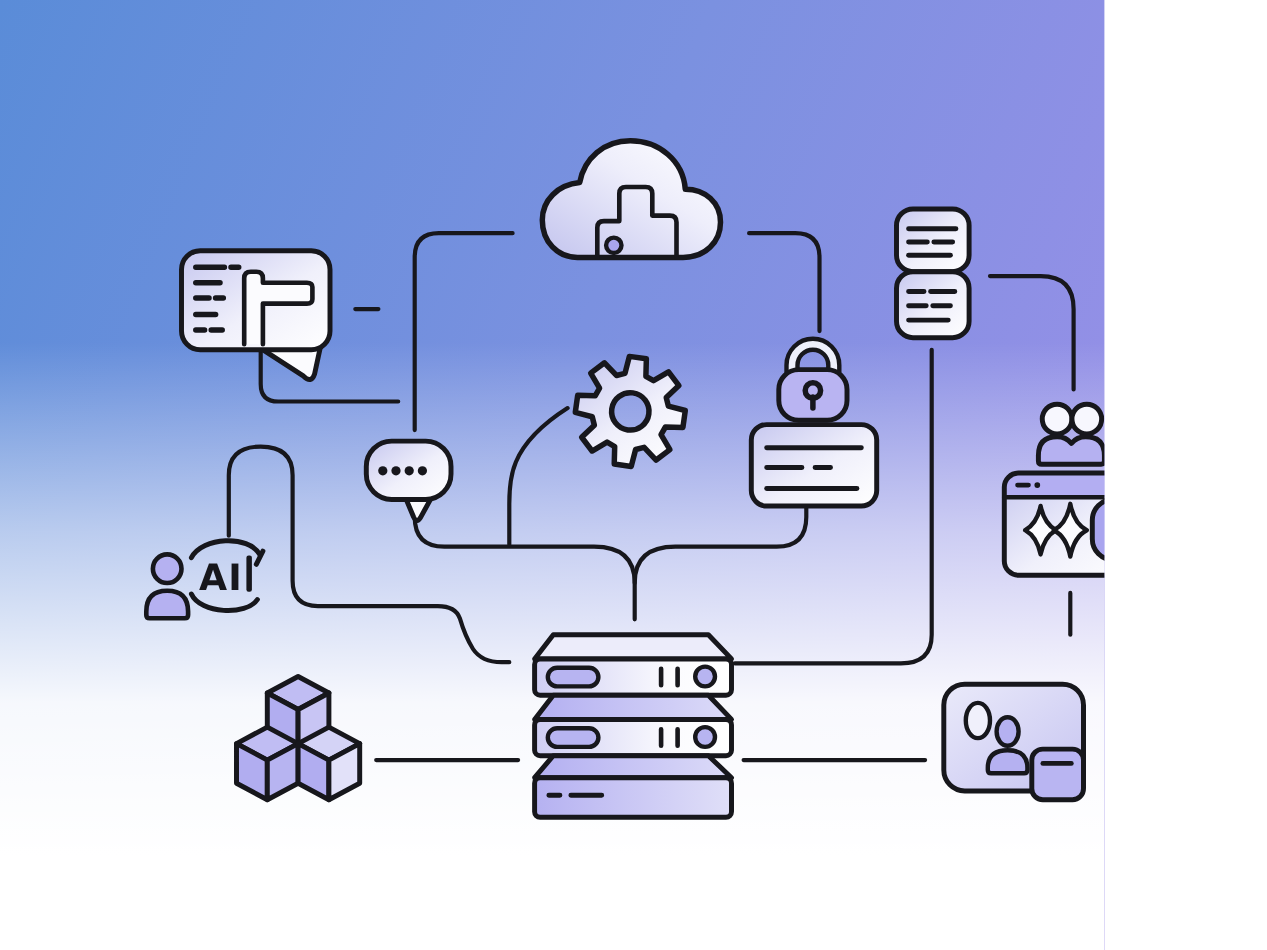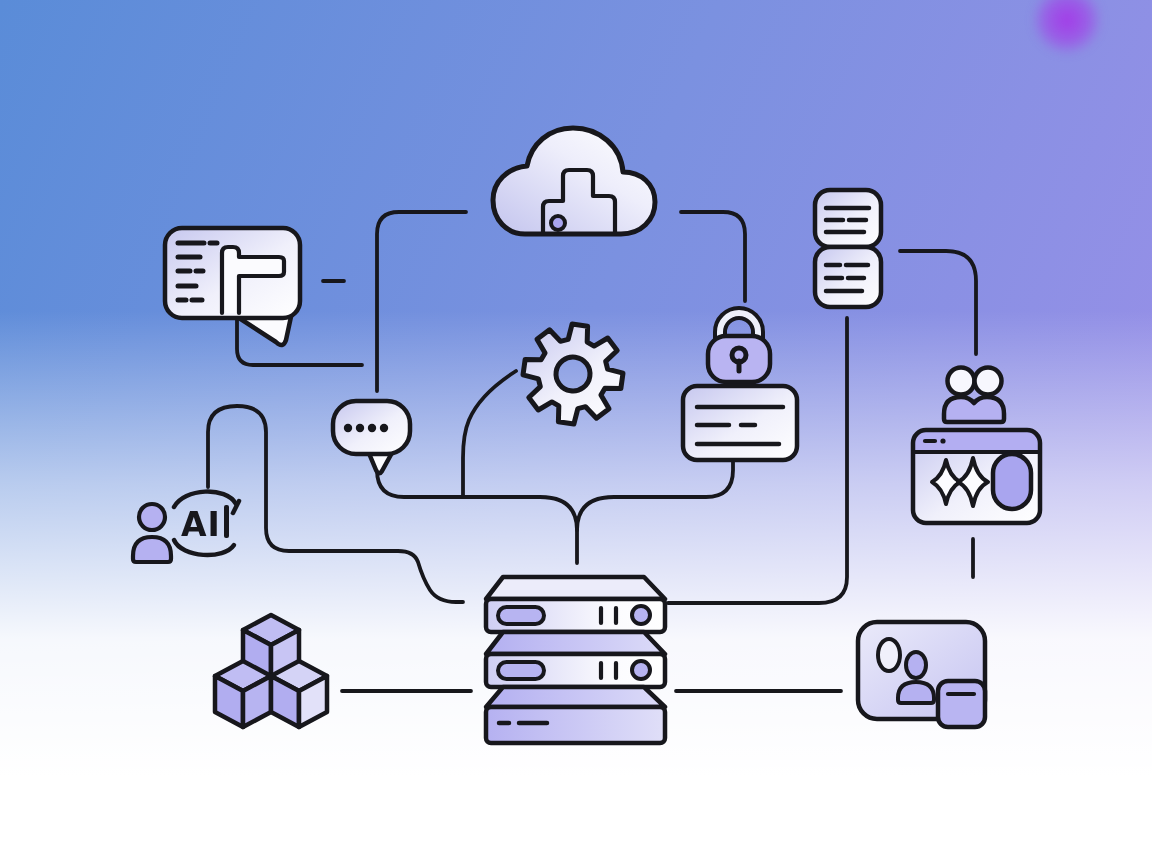--- a/index.html
+++ b/index.html
@@ -1,18 +1,18 @@
 <!DOCTYPE html>
 <html><head>
 <meta charset="utf-8">
 <style>
   html,body{margin:0;padding:0;}
   body{font-family:"DejaVu Sans", sans-serif;}
   .stage{
-    position:relative;width:1152px;height:864px;overflow:hidden;
+    position:relative;width:1004px;height:864px;overflow:hidden;
     background:linear-gradient(112deg,#5a8cd8 0%,#7b91e0 48%,#9d8fe9 100%);
   }
   .white-fade{
     position:absolute;inset:0;pointer-events:none;
     background:linear-gradient(180deg,rgba(255,255,255,0) 36%,rgba(255,255,255,0.55) 56%,rgba(255,255,255,0.94) 74%,#ffffff 90%);
   }
   .glow-dot{
     position:absolute;left:1031px;top:-16px;width:72px;height:72px;border-radius:50%;
     background:radial-gradient(circle,rgba(164,56,232,0.95) 0%,rgba(164,56,232,0.55) 42%,rgba(164,56,232,0) 70%);
     filter:blur(4px);

